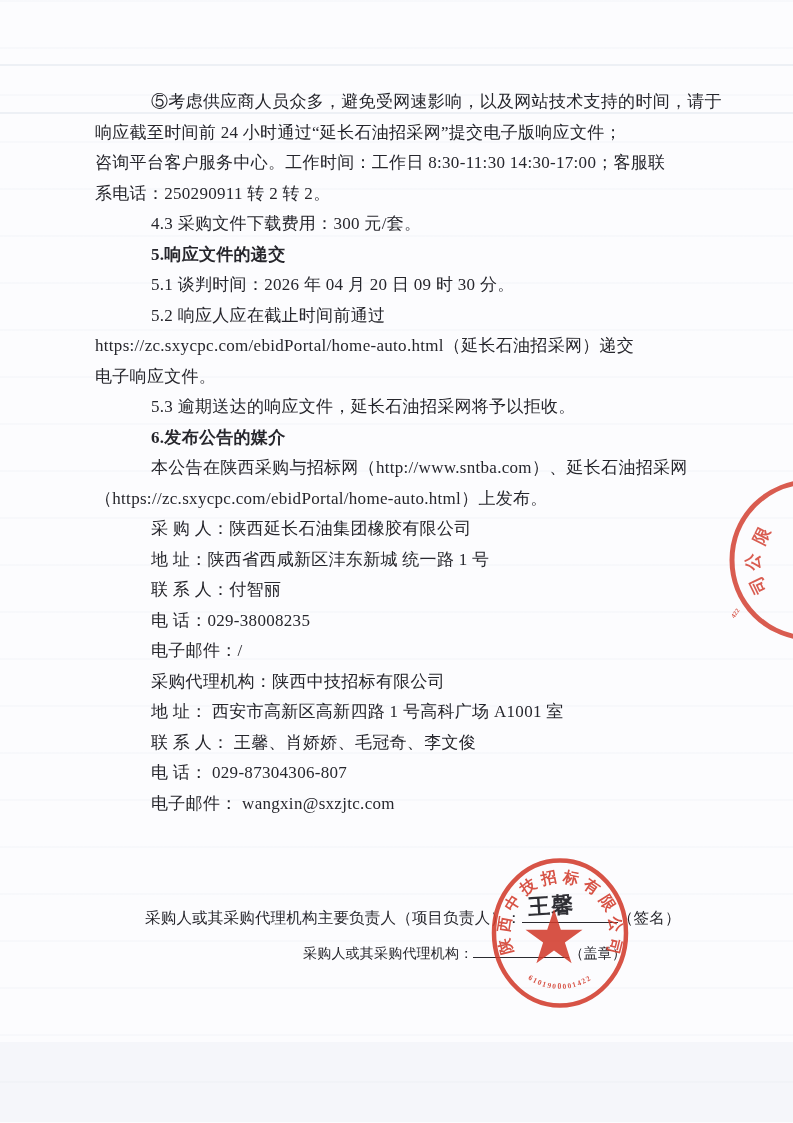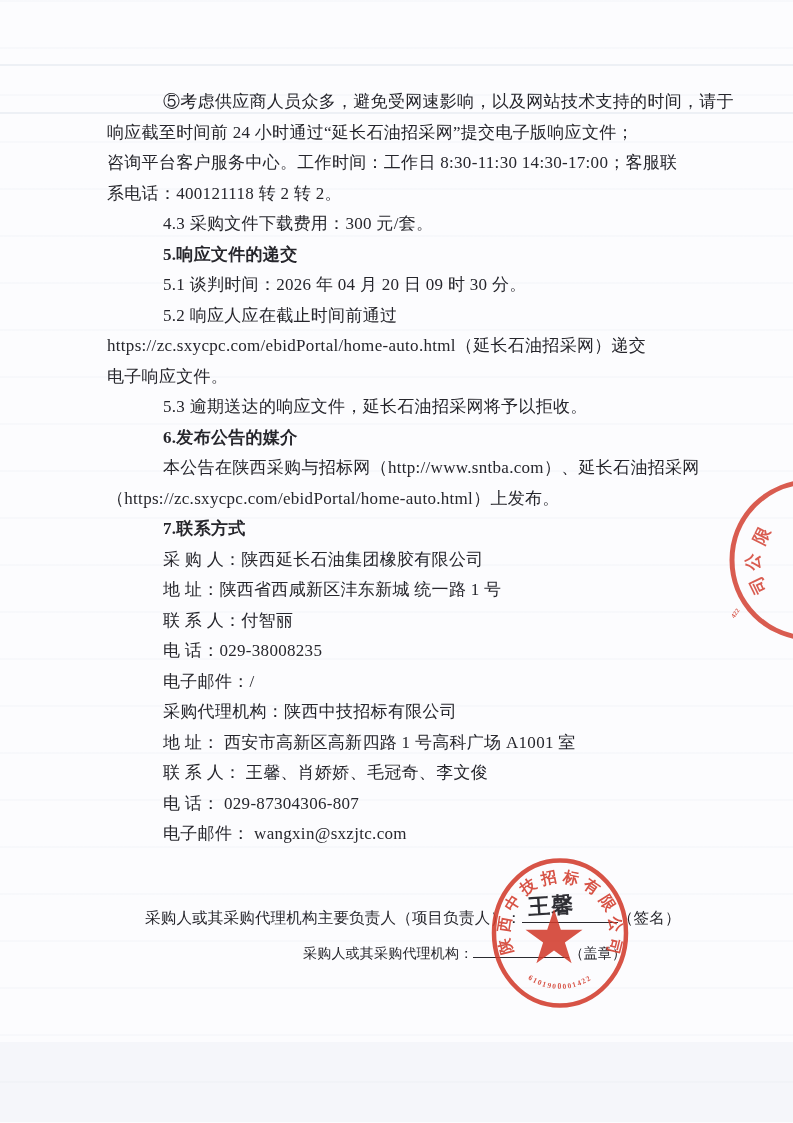--- a/index.html
+++ b/index.html
@@ -10,21 +10,21 @@
     color:#26262c;
   }
   .page::before{ 
     content:""; position:absolute; inset:0;
     background:repeating-linear-gradient(180deg, rgba(205,213,226,0.10) 0 2px, rgba(255,255,255,0) 2px 47px);
     pointer-events:none;
   }
   .scanline { position:absolute; left:0; width:793px; height:2px; background:rgba(198,207,221,0.28); }
   .scanline.s1{ top:64px; } .scanline.s2{ top:112px; } .scanline.s3{ top:1042px; height:80px; background:rgba(210,218,230,0.16); }
 
-  .content { position:absolute; left:95px; top:87px; width:618px; font-size:17px;margin-left:12px; }
+  .content { position:absolute; left:95px; top:87px; width:618px; font-size:17px; }
   .line { height:30.5px; line-height:30.5px; white-space:nowrap; letter-spacing:0.3px; }
   .line.indent { padding-left:56px; }
   .line.bold { font-weight:700; }
 
   .sig-line { position:absolute; white-space:nowrap; font-size:15.5px; letter-spacing:0.2px; }
   .sig1 { left:145px; top:908px; }
   .sig2 { left:303px; top:943px; font-size:14px; }
   .blank { display:inline-block; width:96px; border-bottom:1.6px solid #2a2a30; height:14px; vertical-align:baseline; }
   .handwriting {
     position:absolute; left:528px; top:891px; font-size:22px; font-weight:600;
@@ -43,32 +43,31 @@
 <div class="page">
 
   <div class="scanline s1"></div>
   <div class="scanline s2"></div>
   <div class="scanline s3"></div>
 
   <div class="content" id="lines-container">
       <div class="line indent">⑤考虑供应商人员众多，避免受网速影响，以及网站技术支持的时间，请于</div>
       <div class="line">响应截至时间前 24 小时通过“延长石油招采网”提交电子版响应文件；</div>
       <div class="line">咨询平台客户服务中心。工作时间：工作日 8:30-11:30 14:30-17:00；客服联</div>
-      <div class="line">系电话：400121118 转 2 转 2。</div>
+      <div class="line">系电话：250290911 转 2 转 2。</div>
       <div class="line indent">4.3 采购文件下载费用：300 元/套。</div>
       <div class="line indent bold">5.响应文件的递交</div>
       <div class="line indent">5.1 谈判时间：2026 年 04 月 20 日 09 时 30 分。</div>
       <div class="line indent">5.2 响应人应在截止时间前通过</div>
       <div class="line">https://zc.sxycpc.com/ebidPortal/home-auto.html（延长石油招采网）递交</div>
       <div class="line">电子响应文件。</div>
       <div class="line indent">5.3 逾期送达的响应文件，延长石油招采网将予以拒收。</div>
       <div class="line indent bold">6.发布公告的媒介</div>
       <div class="line indent">本公告在陕西采购与招标网（http://www.sntba.com）、延长石油招采网</div>
       <div class="line">（https://zc.sxycpc.com/ebidPortal/home-auto.html）上发布。</div>
-      <div class="line indent bold">7.联系方式</div>
       <div class="line indent">采 购 人：陕西延长石油集团橡胶有限公司</div>
       <div class="line indent">地 址：陕西省西咸新区沣东新城  统一路 1 号</div>
       <div class="line indent">联 系 人：付智丽</div>
       <div class="line indent">电 话：029-38008235</div>
       <div class="line indent">电子邮件：/</div>
       <div class="line indent">采购代理机构：陕西中技招标有限公司</div>
       <div class="line indent">地 址： 西安市高新区高新四路 1 号高科广场 A1001 室</div>
       <div class="line indent">联 系 人： 王馨、肖娇娇、毛冠奇、李文俊</div>
       <div class="line indent">电 话： 029-87304306-807</div>
       <div class="line indent">电子邮件： wangxin@sxzjtc.com</div>

